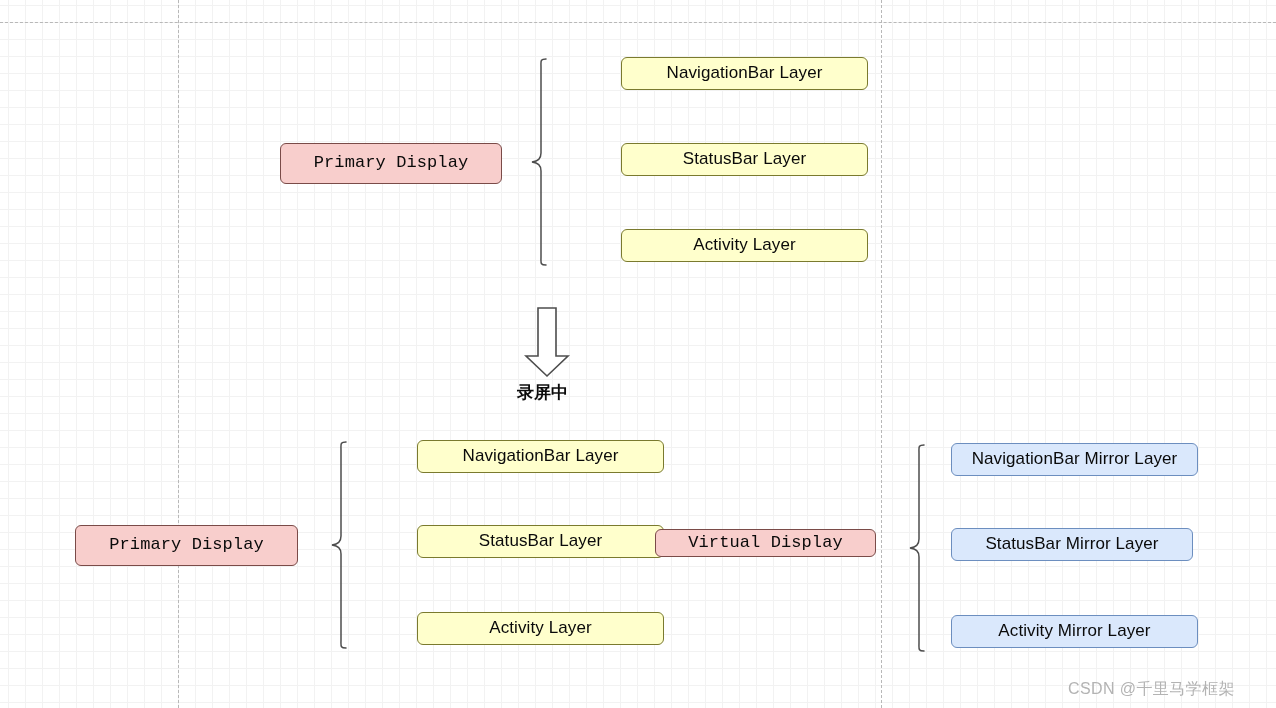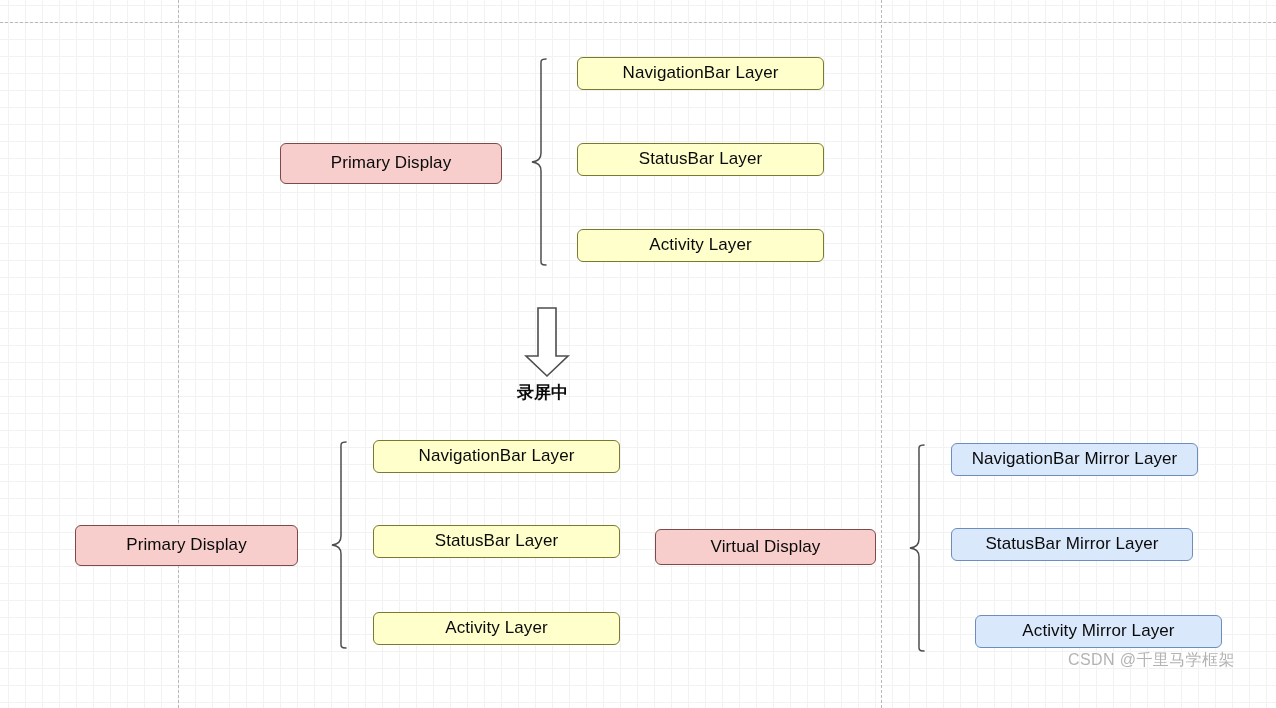--- a/index.html
+++ b/index.html
@@ -63,24 +63,26 @@
     justify-content: center;
     font-size: 17px;
     line-height: 1.1;
     color: #0a0a0a;
     white-space: nowrap;
     letter-spacing: 0.1px;
   }
   .node.pink {
     background: #f8cecc;
     border: 1.4px solid #7a4b48;
+    font-family: Liberation Mono, monospace;
   }
   .node.yellow {
     background: #ffffcc;
     border: 1.4px solid #7a7a2e;
+    margin-left: 44px;
   }
   .node.blue {
     background: #dae8fc;
     border: 1.4px solid #6c8ebf;
   }
 
   .brace {
     position: absolute;
     overflow: visible;
   }
@@ -133,25 +135,25 @@
   <div class="node pink" style="left:75px; top:525px; width:223px; height:41px;">Primary Display</div>
 
   <svg class="brace" style="left:330px; top:440px;" width="22" height="210" viewBox="0 0 22 210">
     <path d="M16 2 C 10 2, 11 4, 11 10 L 11 96 C 11 102, 8 104, 2 105 C 8 106, 11 108, 11 114 L 11 200 C 11 206, 10 208, 16 208" fill="none" stroke="#4d4d4d" stroke-width="1.5" stroke-linecap="round"></path>
   </svg>
 
   <div class="node yellow" style="left:373px; top:440px; width:247px; height:33px;">NavigationBar Layer</div>
   <div class="node yellow" style="left:373px; top:525px; width:247px; height:33px;">StatusBar Layer</div>
   <div class="node yellow" style="left:373px; top:612px; width:247px; height:33px;">Activity Layer</div>
 
-  <div class="node pink" style="left:655px; top:529px; width:221px; height:36px;">Virtual Display</div>
+  <div class="node pink" style="left:655px; top:529px; width:221px; height:28px;">Virtual Display</div>
 
   <svg class="brace" style="left:908px; top:443px;" width="22" height="210" viewBox="0 0 22 210">
     <path d="M16 2 C 10 2, 11 4, 11 10 L 11 96 C 11 102, 8 104, 2 105 C 8 106, 11 108, 11 114 L 11 200 C 11 206, 10 208, 16 208" fill="none" stroke="#4d4d4d" stroke-width="1.5" stroke-linecap="round"></path>
   </svg>
 
   <div class="node blue" style="left:951px; top:443px; width:247px; height:33px;text-align:center;">NavigationBar Mirror Layer</div>
   <div class="node blue" style="left:951px; top:528px; width:242px; height:33px;">StatusBar Mirror Layer</div>
-  <div class="node blue" style="left:951px; top:615px; width:247px; height:33px;margin-left:24px;">Activity Mirror Layer</div>
+  <div class="node blue" style="left:951px; top:615px; width:247px; height:33px;">Activity Mirror Layer</div>
 
-  <div class="watermark" style="left:1068px; top:650px;text-align:center;">CSDN @千里马学框架</div>
+  <div class="watermark" style="left:1068px; top:679px;text-align:center;">CSDN @千里马学框架</div>
 
 </div>
 
 </body></html>

